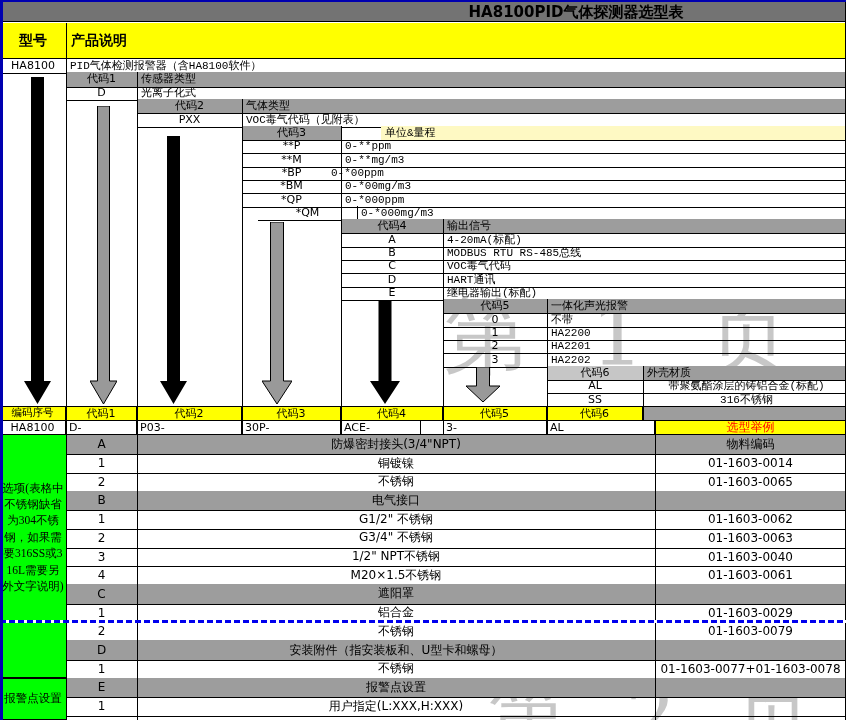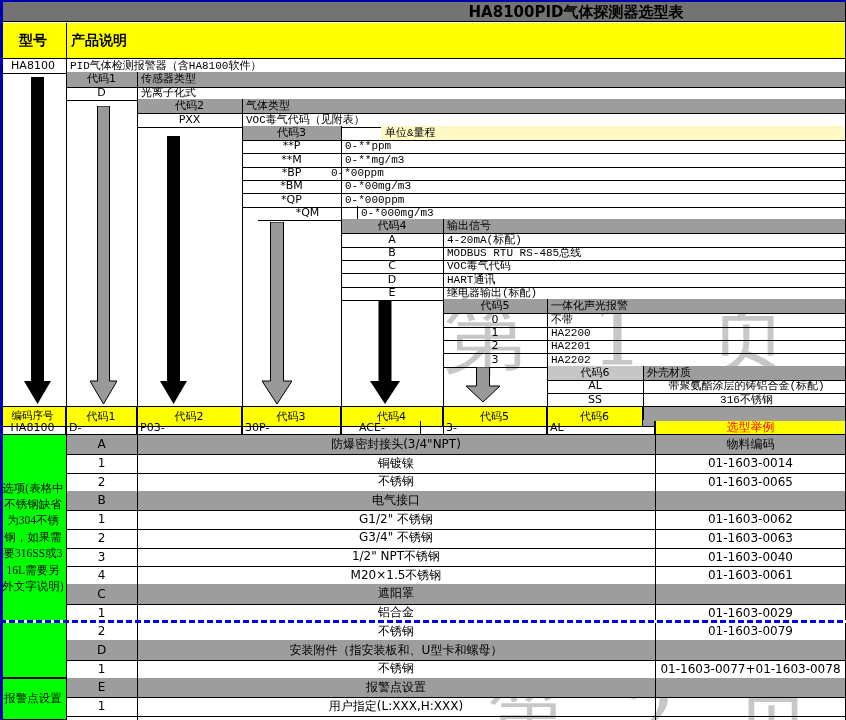--- a/index.html
+++ b/index.html
@@ -17,21 +17,21 @@
            display:flex;align-items:center;justify-content:center;font-weight:bold;font-size:14px;}
   .hdr .c2{position:absolute;left:66px;right:0;top:0;height:100%;display:flex;align-items:center;
            padding-left:5px;font-weight:bold;font-size:14px;}
   .row{position:absolute;border-bottom:1px solid #000;z-index:2;font-size:11px;line-height:12px;}
   .row .code{position:absolute;left:0;top:0;height:100%;border-right:1px solid #000;
              display:flex;align-items:center;justify-content:center;}
   .row .desc{position:absolute;top:0;right:0;height:100%;display:flex;align-items:center;padding-left:4px;font-family:Liberation Mono, monospace;}
   .vline{position:absolute;width:1px;background:#000;z-index:3;}
   .band-cell,.ex-cell{position:absolute;top:0;height:100%;border-right:1px solid #000;box-sizing:border-box;
              display:flex;align-items:center;z-index:2;}
-  .band{left:0;top:405.8px;width:846px;height:21px;border-top:1px solid #000;border-bottom:1px solid #000;z-index:2;}
+  .band{left:0;top:405.8px;width:846px;height:15px;border-top:1px solid #000;border-bottom:1px solid #000;z-index:2;}
   .exrow{left:0;top:420.5px;width:846px;height:14px;border-bottom:1px solid #000;z-index:2;}
   .center{justify-content:center;text-align:center;}
   .greencell{background:#00FF00;z-index:2;border-bottom:1px solid #000;}
   .note{position:absolute;left:1px;right:1px;text-align:center;font-size:11.5px;line-height:16.4px;word-break:break-all;}
   .brow{position:absolute;border-bottom:1px solid #000;z-index:2;font-size:12px;}
   .brow .bc{position:absolute;top:0;height:100%;display:flex;align-items:center;justify-content:center;text-align:center;}
   .dashline{left:0;top:619.5px;width:846px;height:3px;z-index:4;
     background:repeating-linear-gradient(90deg,#0000EE 0 6px,#FFFFFF 6px 9px);}
   .wm{position:absolute;z-index:1;font-family:"DejaVu Serif","Liberation Serif",serif;
       color:rgba(122,122,122,0.42);white-space:nowrap;}
@@ -172,21 +172,21 @@
       <div class="band-cell center" style="left: 443px; width: 104px; background: rgb(255, 255, 0); font-size: 11px;">代码5</div>
       <div class="band-cell center" style="left: 547px; width: 96px; background: rgb(255, 255, 0); font-size: 11px;">代码6</div>
       <div class="band-cell" style="left: 643px; width: 203px; background: rgb(157, 157, 157); border-right: none;"></div>
     </div>
 
   <div class="abs exrow" id="exampleRow">
       <div class="ex-cell center" style="left: 0px; width: 66px; font-size: 11px;">HA8100</div>
       <div class="ex-cell" style="left: 66px; width: 71px; font-size: 11px; padding-left: 3px;">D-</div>
       <div class="ex-cell" style="left: 137px; width: 105px; font-size: 11px; padding-left: 3px;">P03-</div>
       <div class="ex-cell" style="left: 242px; width: 99px; font-size: 11px; padding-left: 3px;">30P-</div>
-      <div class="ex-cell" style="left: 341px; width: 80px; font-size: 11px; padding-left: 18px;">ACE-</div>
+      <div class="ex-cell" style="left: 341px; width: 80px; font-size: 11px; padding-left: 3px;">ACE-</div>
       <div class="ex-cell" style="left: 443px; width: 104px; font-size: 11px; padding-left: 3px;">3-</div>
       <div class="ex-cell" style="left: 547px; width: 108px; font-size: 11px; padding-left: 3px;">AL</div>
       <div class="ex-cell center" style="left: 655px; width: 191px; background: rgb(255, 255, 0); color: rgb(255, 0, 0); font-size: 12px; border-right: none;">选型举例</div>
     </div>
 
   <div class="abs greencell" style="left:0;top:434.5px;width:66px;height:187px;">
     <div class="note" style="top:45px;font-family:Liberation Serif, serif;">选项(表格中不锈钢缺省为304不锈钢，如果需要316SS或316L需要另外文字说明)</div>
   </div>
   <div class="abs greencell" style="left:0;top:621.5px;width:66px;height:56px;"></div>
   <div class="abs greencell" style="left:0;top:677.5px;width:66px;height:42.5px;border-top:1px solid #000;

